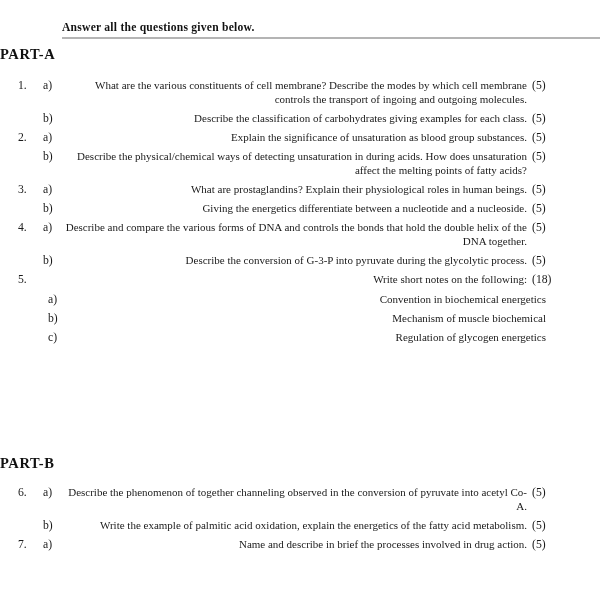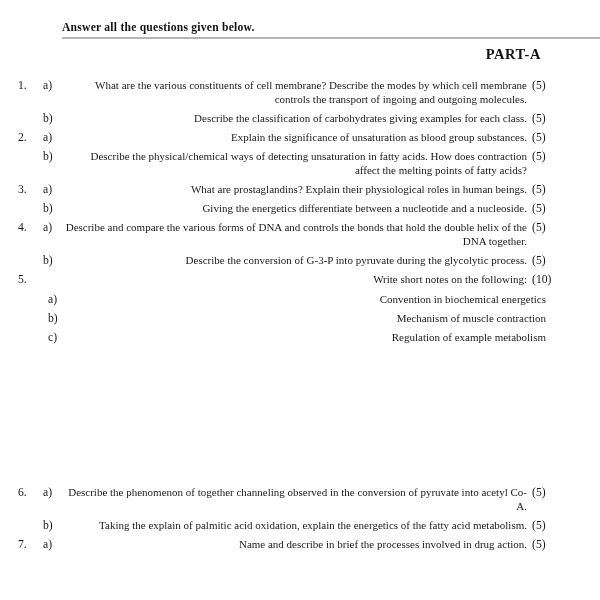--- a/index.html
+++ b/index.html
@@ -45,26 +45,25 @@
     width: 541px;
     height: 2px;
     background: #b4b4b4;
   }
 
   
   .part-heading {
     position: absolute;
     left: 0;
     width: 500px;
-    text-align: right;
+    text-align: left;
     font-size: 14.5px;
     font-weight: bold;
     letter-spacing: 0.04em;
     color: #111111;
-    margin-left: 41px;
   }
   .part-a { top: 46px; }
   .part-b { top: 455px; }
 
   
   .qrow {
     position: absolute;
     left: 0;
     width: 600px;
   }
@@ -112,20 +111,21 @@
 
 <div class="page">
 
   <div class="instruction-block">
     <div class="instruction-text">Answer all the questions given below.</div>
     <div class="instruction-rule"></div>
   </div>
 
   <div class="part-heading part-a">PART-A</div>
 
+  <div class="part-heading part-b">PART-B</div>
 
   <div id="questions-container">
       <div class="qrow" style="top: 79px;">
         <div class="qnum">1.</div>
         <div class="qlabel">a)</div>
         <div class="qtext">What are the various constituents of cell membrane? Describe the modes by which cell membrane controls the transport of ingoing and outgoing molecules.</div>
         <div class="qmarks">(5)</div>
       </div>
       <div class="qrow" style="top: 111.787px;">
         <div class="qlabel">b)</div>
@@ -133,21 +133,21 @@
         <div class="qmarks">(5)</div>
       </div>
       <div class="qrow" style="top: 130.981px;">
         <div class="qnum">2.</div>
         <div class="qlabel">a)</div>
         <div class="qtext">Explain the significance of unsaturation as blood group substances.</div>
         <div class="qmarks">(5)</div>
       </div>
       <div class="qrow" style="top: 150.175px;">
         <div class="qlabel">b)</div>
-        <div class="qtext">Describe the physical/chemical ways of detecting unsaturation in fatty acids. How does contraction affect the melting points of fatty acids?</div>
+        <div class="qtext">Describe the physical/chemical ways of detecting unsaturation in during acids. How does unsaturation affect the melting points of fatty acids?</div>
         <div class="qmarks">(5)</div>
       </div>
       <div class="qrow" style="top: 182.962px;">
         <div class="qnum">3.</div>
         <div class="qlabel">a)</div>
         <div class="qtext">What are prostaglandins? Explain their physiological roles in human beings.</div>
         <div class="qmarks">(5)</div>
       </div>
       <div class="qrow" style="top: 202.156px;">
         <div class="qlabel">b)</div>
@@ -161,43 +161,43 @@
         <div class="qmarks">(5)</div>
       </div>
       <div class="qrow" style="top: 254.137px;">
         <div class="qlabel">b)</div>
         <div class="qtext">Describe the conversion of G-3-P into pyruvate during the glycolytic process.</div>
         <div class="qmarks">(5)</div>
       </div>
       <div class="qrow" style="top: 273.331px;">
         <div class="qnum">5.</div>
         <div class="qtext">Write short notes on the following:</div>
-        <div class="qmarks">(10)</div>
+        <div class="qmarks">(18)</div>
       </div>
       <div class="qrow" style="top: 292.525px;">
         <div class="qlabel sub">a)</div>
         <div class="qtext sub">Convention in biochemical energetics</div>
       </div>
       <div class="qrow" style="top: 311.719px;">
         <div class="qlabel sub">b)</div>
-        <div class="qtext sub">Mechanism of muscle contraction</div>
+        <div class="qtext sub">Mechanism of muscle biochemical</div>
       </div>
       <div class="qrow" style="top: 330.913px;">
         <div class="qlabel sub">c)</div>
-        <div class="qtext sub">Regulation of example metabolism</div>
+        <div class="qtext sub">Regulation of glycogen energetics</div>
       </div>
       <div class="qrow" style="top: 486px;">
         <div class="qnum">6.</div>
         <div class="qlabel">a)</div>
         <div class="qtext">Describe the phenomenon of together channeling observed in the conversion of pyruvate into acetyl Co-A.</div>
         <div class="qmarks">(5)</div>
       </div>
       <div class="qrow" style="top: 518.788px;">
         <div class="qlabel">b)</div>
-        <div class="qtext">Taking the explain of palmitic acid oxidation, explain the energetics of the fatty acid metabolism.</div>
+        <div class="qtext">Write the example of palmitic acid oxidation, explain the energetics of the fatty acid metabolism.</div>
         <div class="qmarks">(5)</div>
       </div>
       <div class="qrow" style="top: 537.981px;">
         <div class="qnum">7.</div>
         <div class="qlabel">a)</div>
         <div class="qtext">Name and describe in brief the processes involved in drug action.</div>
         <div class="qmarks">(5)</div>
       </div>
     </div>
 

